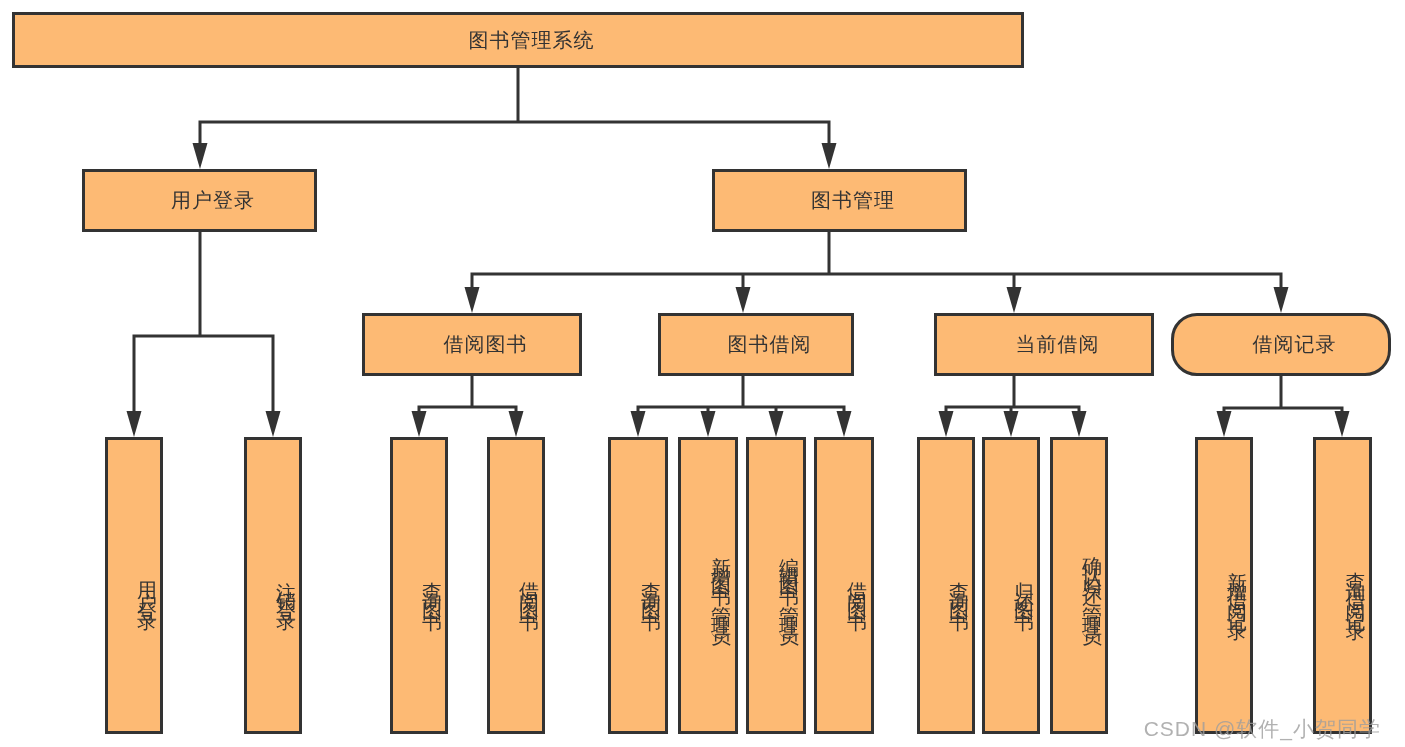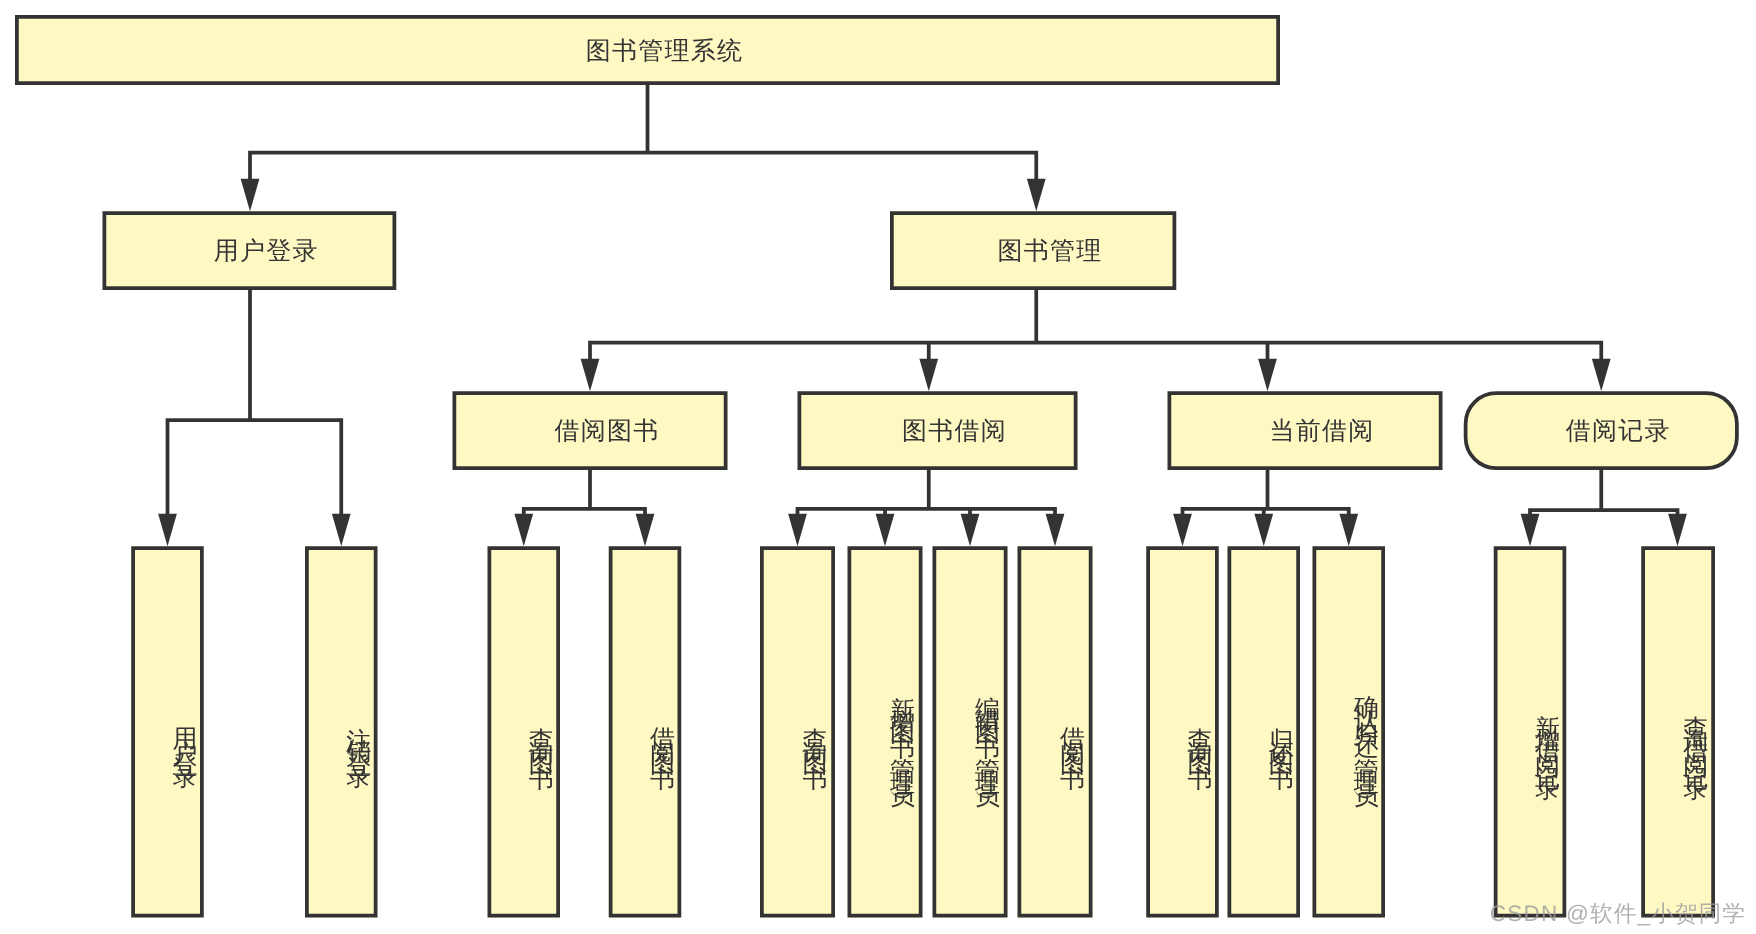--- a/index.html
+++ b/index.html
@@ -13,21 +13,21 @@
   }
   .wires {
     position: absolute;
     left: 0; top: 0;
     width: 1405px; height: 747px;
     pointer-events: none;
   }
   .box {
     position: absolute;
     box-sizing: border-box;
-    background: #fef9c3;
+    background: #fdba74;
     border: 3px solid #333333;
     color: #333333;
     display: flex;
     align-items: center;
     justify-content: center;
     z-index: 2;
     padding-left: 27px;
   }
   .hlabel {
     font-size: 20px;
@@ -37,23 +37,23 @@
   .leaf .vtext {
     writing-mode: vertical-rl;
     text-orientation: mixed;
     font-size: 20px;
     letter-spacing: 10px;
     line-height: 1;
     white-space: nowrap;
   }
   .watermark {
     position: absolute;
-    right: 8px;
+    right: 24px;
     bottom: 4px;
-    font-size: 18px;
+    font-size: 21px;
     letter-spacing: 1px;
     color: rgba(158, 158, 158, 0.8);
     z-index: 5;
     white-space: nowrap;
   }
 </style>
 </head>
 <body>
 
 <div class="stage">
@@ -98,24 +98,24 @@
       <use href="#arrowhead" transform="translate(1011,437)"></use>
       <use href="#arrowhead" transform="translate(1079,437)"></use>
       <use href="#arrowhead" transform="translate(1224,437)"></use>
       <use href="#arrowhead" transform="translate(1342,437)"></use>
     </g>
   </svg>
 
   <div class="box hlabel" style="left:12px; top:12px; width:1012px; height:56px;">图书管理系统</div>
 
   <div class="box hlabel" style="left:82px; top:169px; width:235px; height:63px;">用户登录</div>
-  <div class="box hlabel" style="left:712px; top:169px; width:229px; height:63px;">图书管理</div>
+  <div class="box hlabel" style="left:712px; top:169px; width:255px; height:63px;">图书管理</div>
 
   <div class="box hlabel" style="left:362px; top:313px; width:220px; height:63px;">借阅图书</div>
-  <div class="box hlabel" style="left:638px; top:313px; width:224px; height:63px;">图书借阅</div>
+  <div class="box hlabel" style="left:658px; top:313px; width:196px; height:63px;">图书借阅</div>
   <div class="box hlabel" style="left:904px; top:313px; width:220px; height:63px;margin-left:30px;">当前借阅</div>
   <div class="box hlabel" style="left:1171px; top:313px; width:220px; height:63px;border-radius:26px;">借阅记录</div>
 
   <div class="box leaf" style="left:105px; top:437px; width:58px; height:297px;">
     <span class="vtext">用户登录</span>
   </div>
   <div class="box leaf" style="left:244px; top:437px; width:58px; height:297px;">
     <span class="vtext">注销登录</span>
   </div>
 

